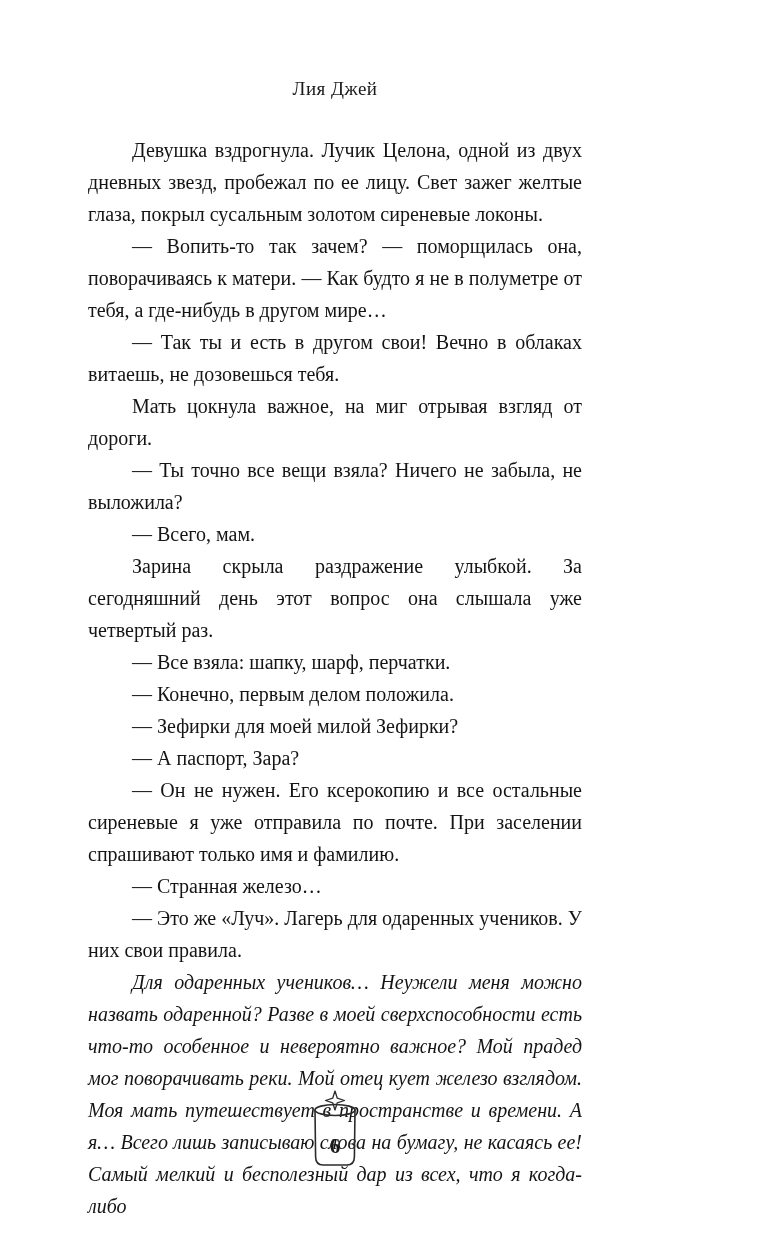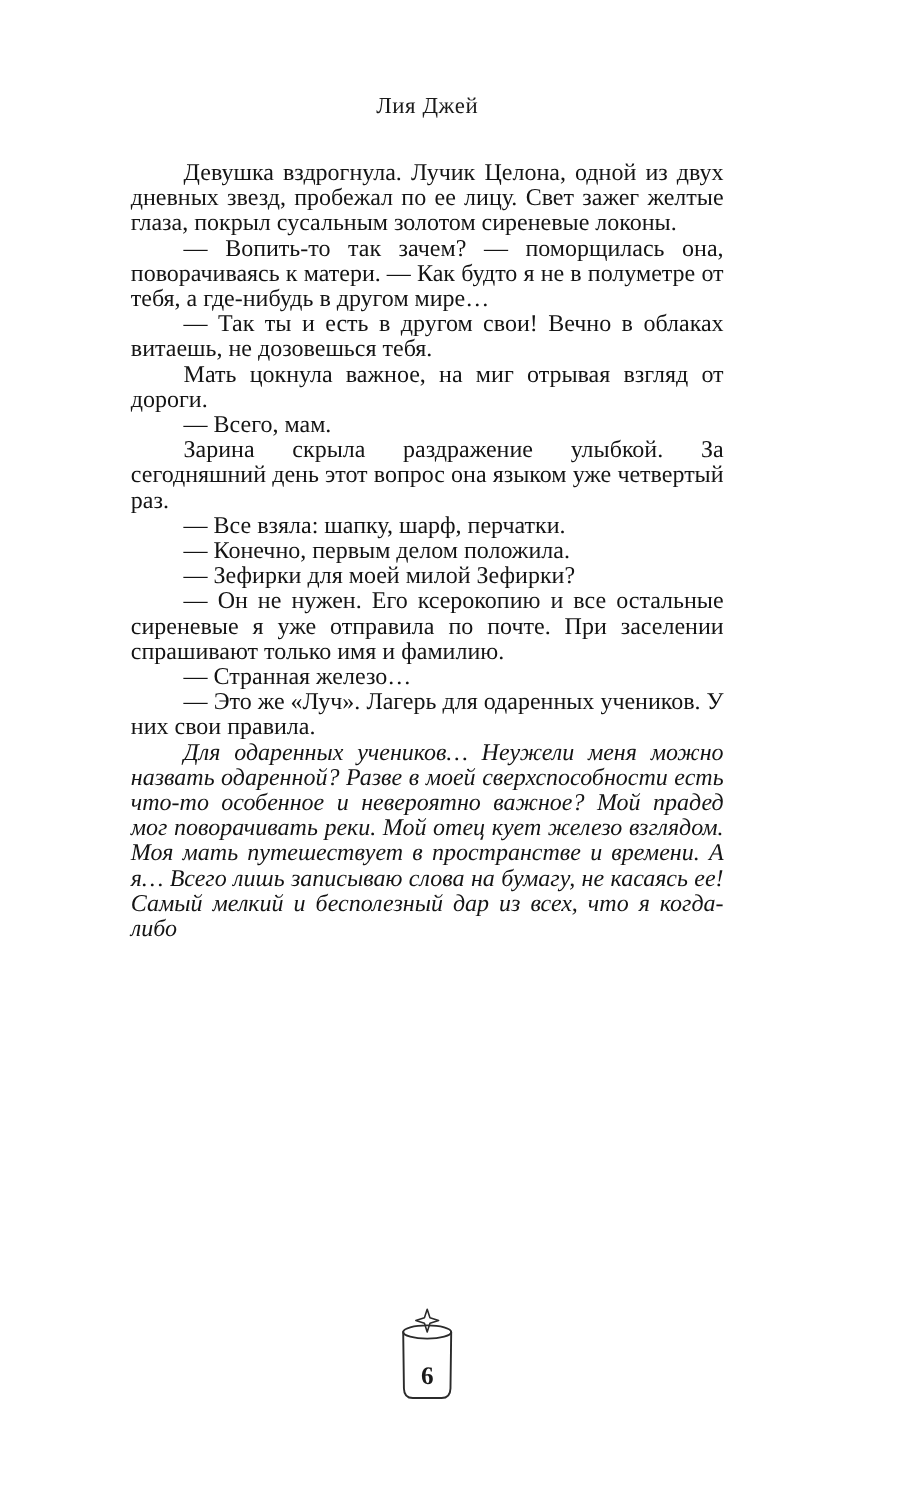--- a/index.html
+++ b/index.html
@@ -8,33 +8,32 @@
     background: #ffffff;
   }
   .page {
     position: relative;
     width: 670px;
     height: 1240px;
     background: #ffffff;
     color: #141414;
     font-family: "Liberation Serif", "DejaVu Serif", serif;
     overflow: hidden;
-    margin-left: 21px;
   }
   .running-header {
     padding-top: 78px;
     text-align: center;
     font-size: 19px;
     letter-spacing: 0.5px;
     color: #1a1a1a;
   }
   .body-text {
     margin: 34px 88px 0 88px;
     font-size: 20px;
-    line-height: 21px;
+    line-height: 32px;
     text-align: justify;
     hyphens: auto;
     -webkit-hyphens: auto;
   }
   .para {
     margin: 0;
     text-indent: 2.2em;
   }
   .para.italic {
     font-style: italic;
@@ -74,25 +73,27 @@
 
 <div class="page">
 
   <div class="running-header">Лия Джей</div>
 
   <div class="body-text">
       <p class="para">Девушка вздрогнула. Лучик Целона, одной из двух дневных звезд, пробежал по ее лицу. Свет зажег желтые глаза, покрыл сусальным золотом сиреневые локоны.</p>
       <p class="para">— Вопить-то так зачем? — поморщилась она, поворачиваясь к матери. — Как будто я не в полуметре от тебя, а где-нибудь в другом мире…</p>
       <p class="para">— Так ты и есть в другом свои! Вечно в облаках витаешь, не дозовешься тебя.</p>
       <p class="para">Мать цокнула важное, на миг отрывая взгляд от дороги.</p>
+      <p class="para">— Ты точно все вещи взяла? Ничего не забыла, не выложила?</p>
       <p class="para">— Всего, мам.</p>
-      <p class="para">Зарина скрыла раздражение улыбкой. За сегодняшний день этот вопрос она языком уже четвертый раз.</p>
+      <p class="para">Зарина скрыла раздражение улыбкой. За сегодняшний день этот вопрос она слышала уже четвертый раз.</p>
       <p class="para">— Все взяла: шапку, шарф, перчатки.</p>
       <p class="para">— Конечно, первым делом положила.</p>
       <p class="para">— Зефирки для моей милой Зефирки?</p>
+      <p class="para">— А паспорт, Зара?</p>
       <p class="para">— Он не нужен. Его ксерокопию и все остальные сиреневые я уже отправила по почте. При заселении спрашивают только имя и фамилию.</p>
       <p class="para">— Странная железо…</p>
       <p class="para">— Это же «Луч». Лагерь для одаренных учеников. У них свои правила.</p>
       <p class="para italic">Для одаренных учеников… Неужели меня можно назвать одаренной? Разве в моей сверхспособности есть что-то особенное и невероятно важное? Мой прадед мог поворачивать реки. Мой отец кует железо взглядом. Моя мать путешествует в пространстве и времени. А я… Всего лишь записываю слова на бумагу, не касаясь ее! Самый мелкий и бесполезный дар из всех, что я когда-либо</p>
     </div>
 
   <div class="footer">
     <div class="badge">
       <svg width="54" height="78" viewBox="0 0 54 78">
         <g fill="none" stroke="#2b2b2b" stroke-linecap="round" stroke-linejoin="round">

